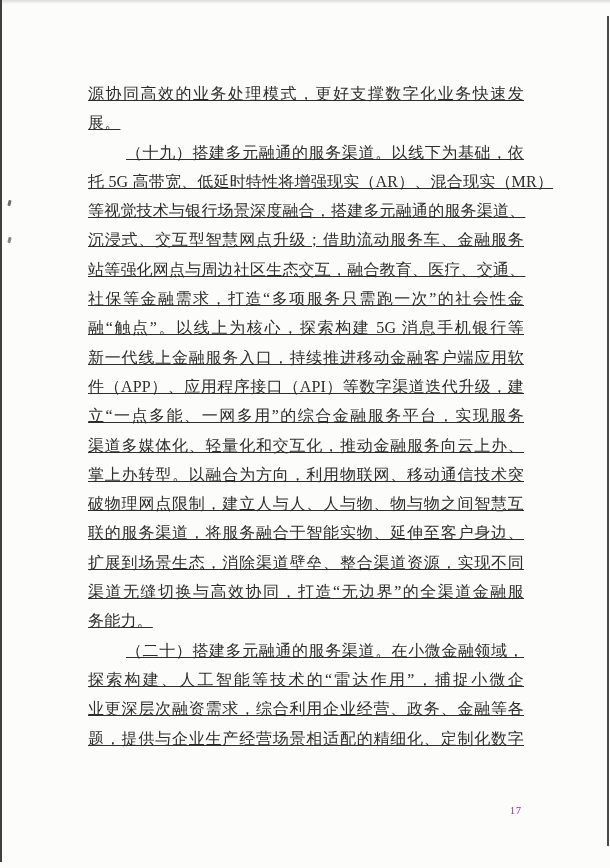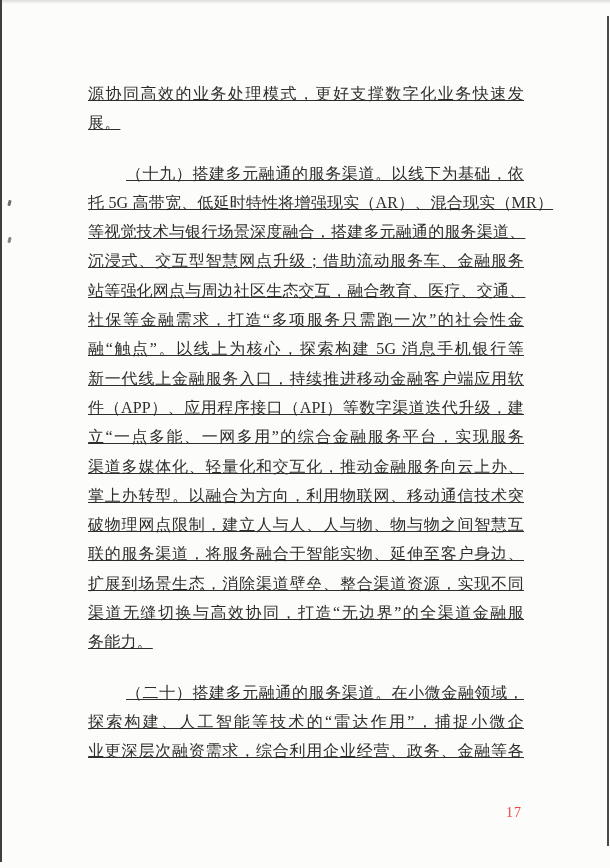--- a/index.html
+++ b/index.html
@@ -57,33 +57,33 @@
   .line {
     height: 29.3px;
     line-height: 29.3px;
     font-size: 16px;
     white-space: nowrap;
     text-align: justify;
     text-align-last: justify;
     letter-spacing: 0.2px;
     text-decoration: underline;
   }
-  .line.indent { text-indent: 38px; margin-top: 21px; }
+  .line.indent { text-indent: 38px; }
   .line.end {
     text-align: left;
     text-align-last: left;
   }
 
   .page-number {
     position: absolute;
     right: 88px;
     top: 805px;
-    font-size: 14px;
+    font-size: 10px;
     letter-spacing: 1px;
-    color: #ef4444;
+    color: #a21caf;
   }
 </style>
 </head>
 <body>
 
 <div class="page">
   <div class="scan-top-shadow"></div>
   <div class="scan-edge-left"></div>
   <div class="scan-edge-right"></div>
   <div class="speck speck-1"></div>
@@ -105,16 +105,17 @@
       <div class="line">渠道多媒体化、轻量化和交互化，推动金融服务向云上办、</div>
       <div class="line">掌上办转型。以融合为方向，利用物联网、移动通信技术突</div>
       <div class="line">破物理网点限制，建立人与人、人与物、物与物之间智慧互</div>
       <div class="line">联的服务渠道，将服务融合于智能实物、延伸至客户身边、</div>
       <div class="line">扩展到场景生态，消除渠道壁垒、整合渠道资源，实现不同</div>
       <div class="line">渠道无缝切换与高效协同，打造“无边界”的全渠道金融服</div>
       <div class="line end">务能力。</div>
       <div class="line indent">（二十）搭建多元融通的服务渠道。在小微金融领域，</div>
       <div class="line">探索构建、人工智能等技术的“雷达作用”，捕捉小微企</div>
       <div class="line">业更深层次融资需求，综合利用企业经营、政务、金融等各</div>
+      <div class="line">题，提供与企业生产经营场景相适配的精细化、定制化数字</div>
     </div>
 
   <div class="page-number">17</div>
 </div>
 
 </body></html>

